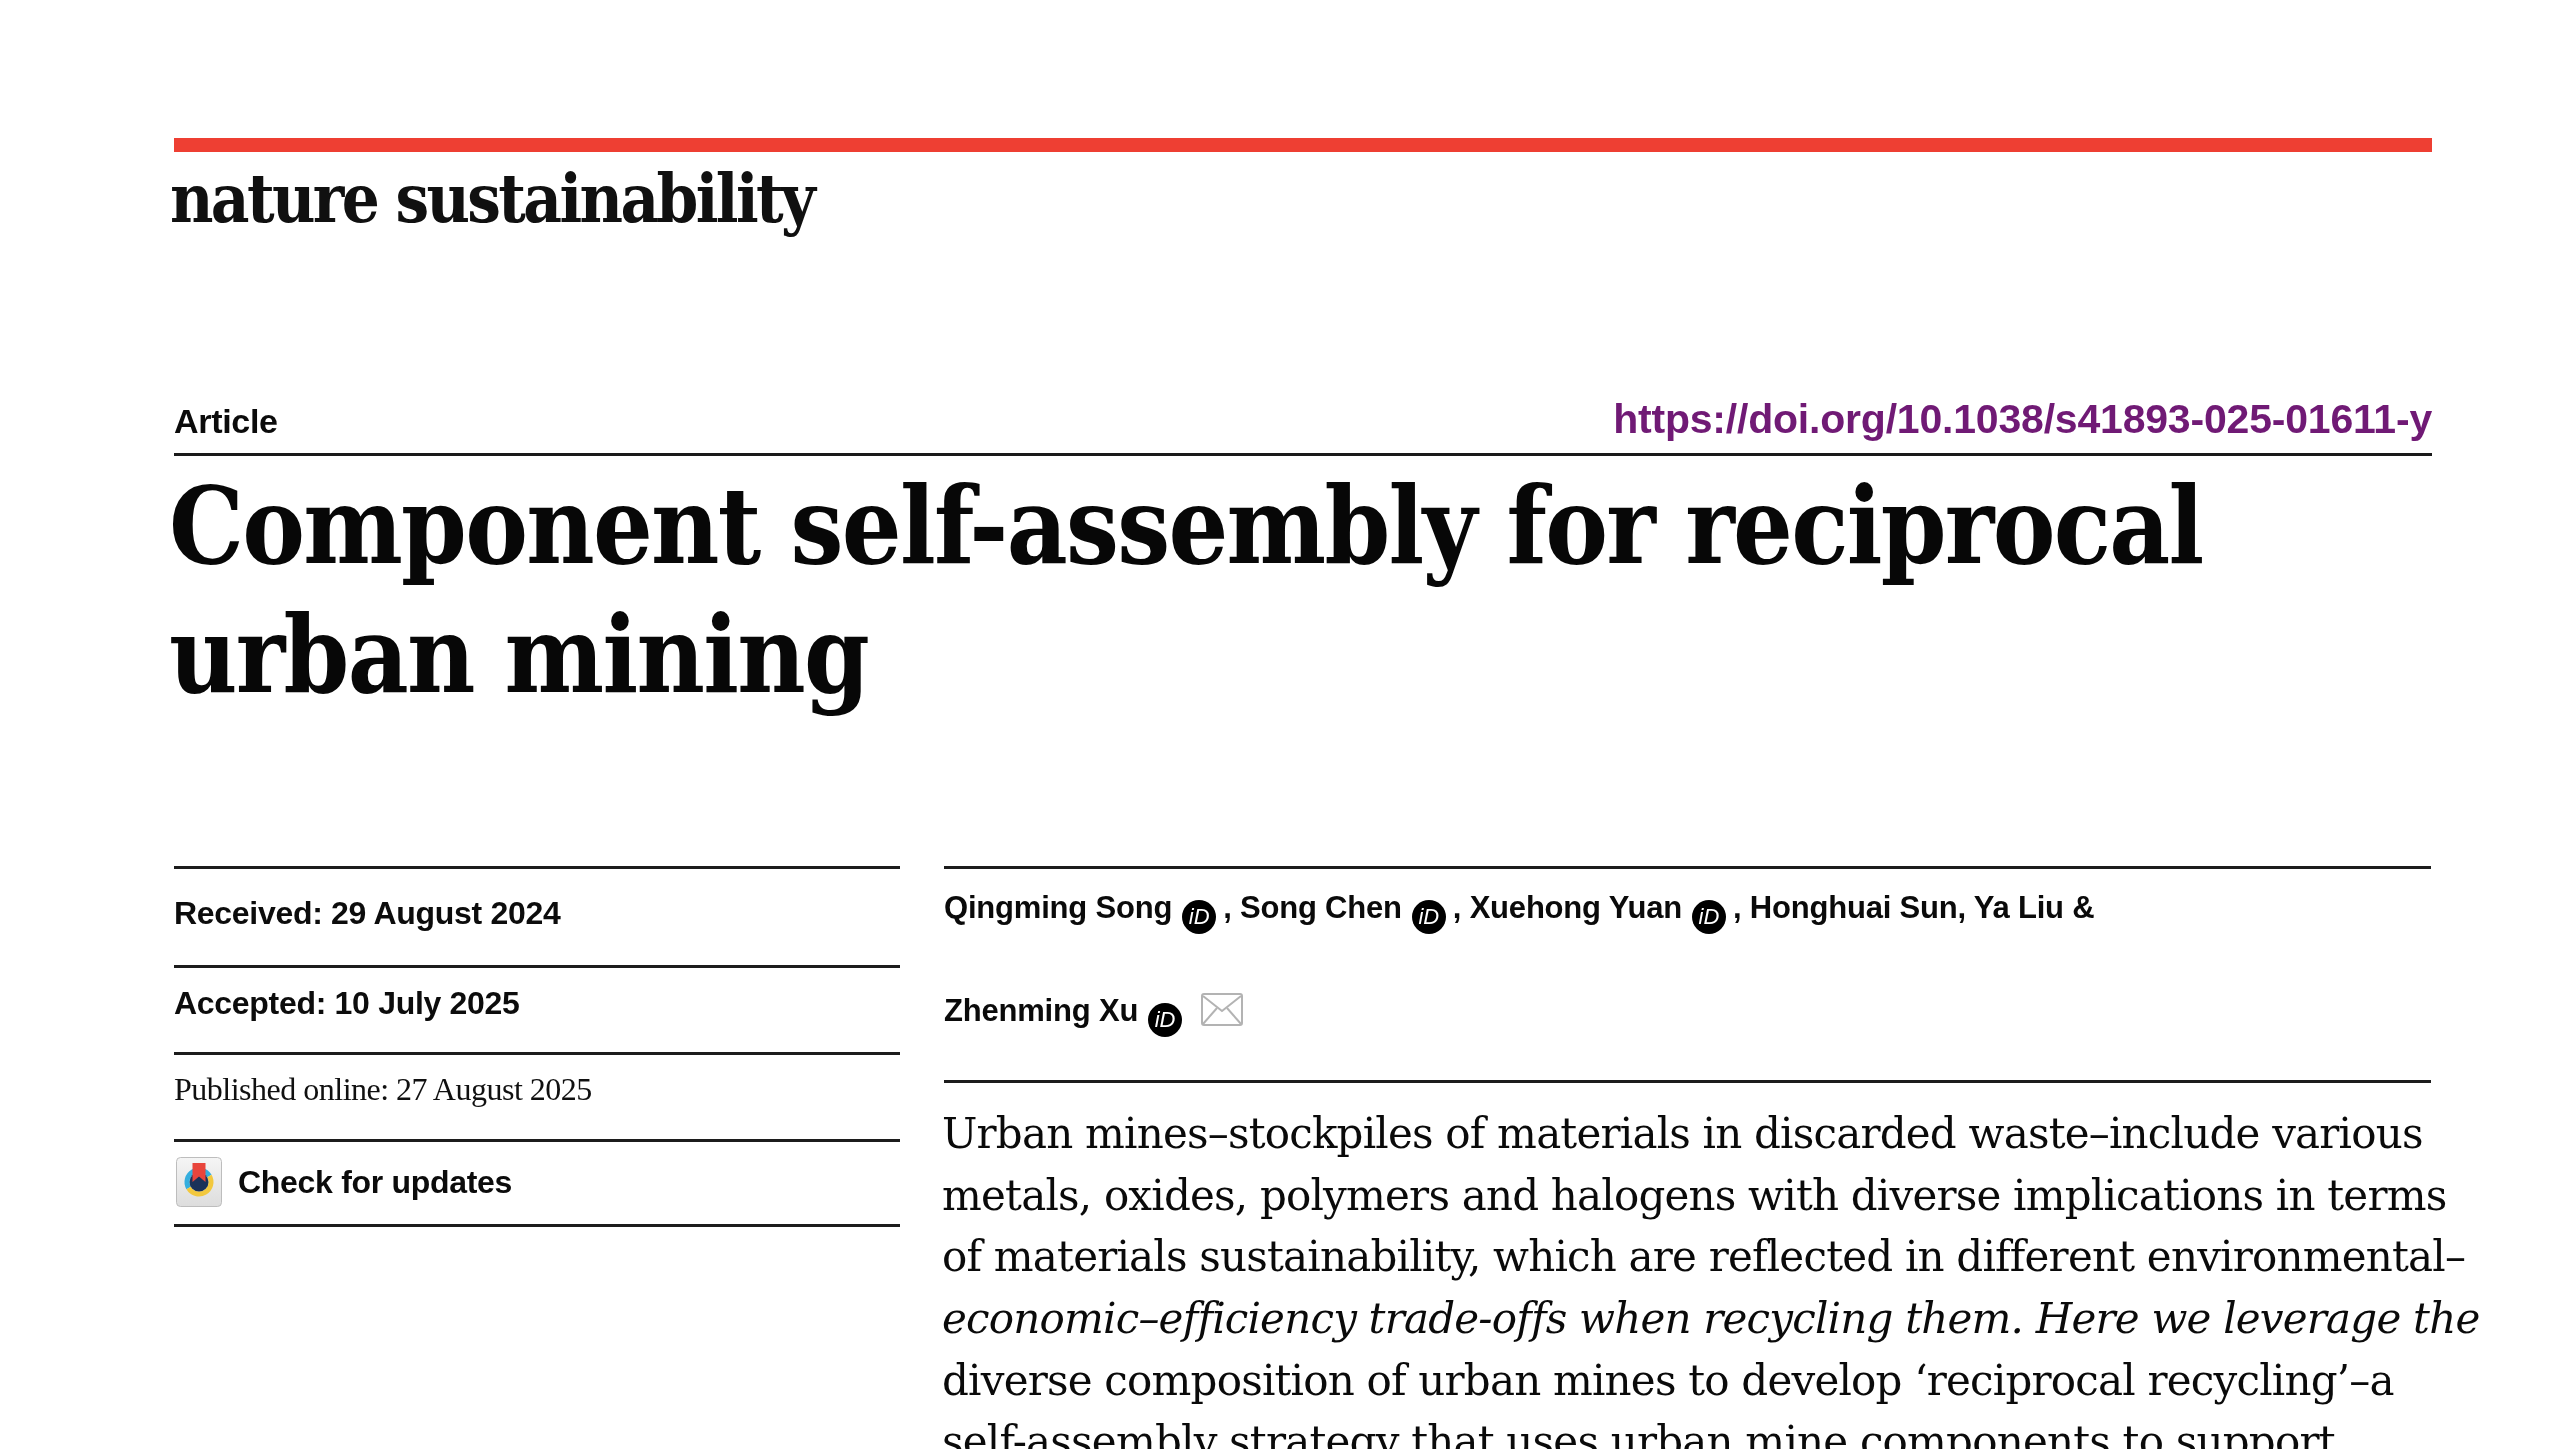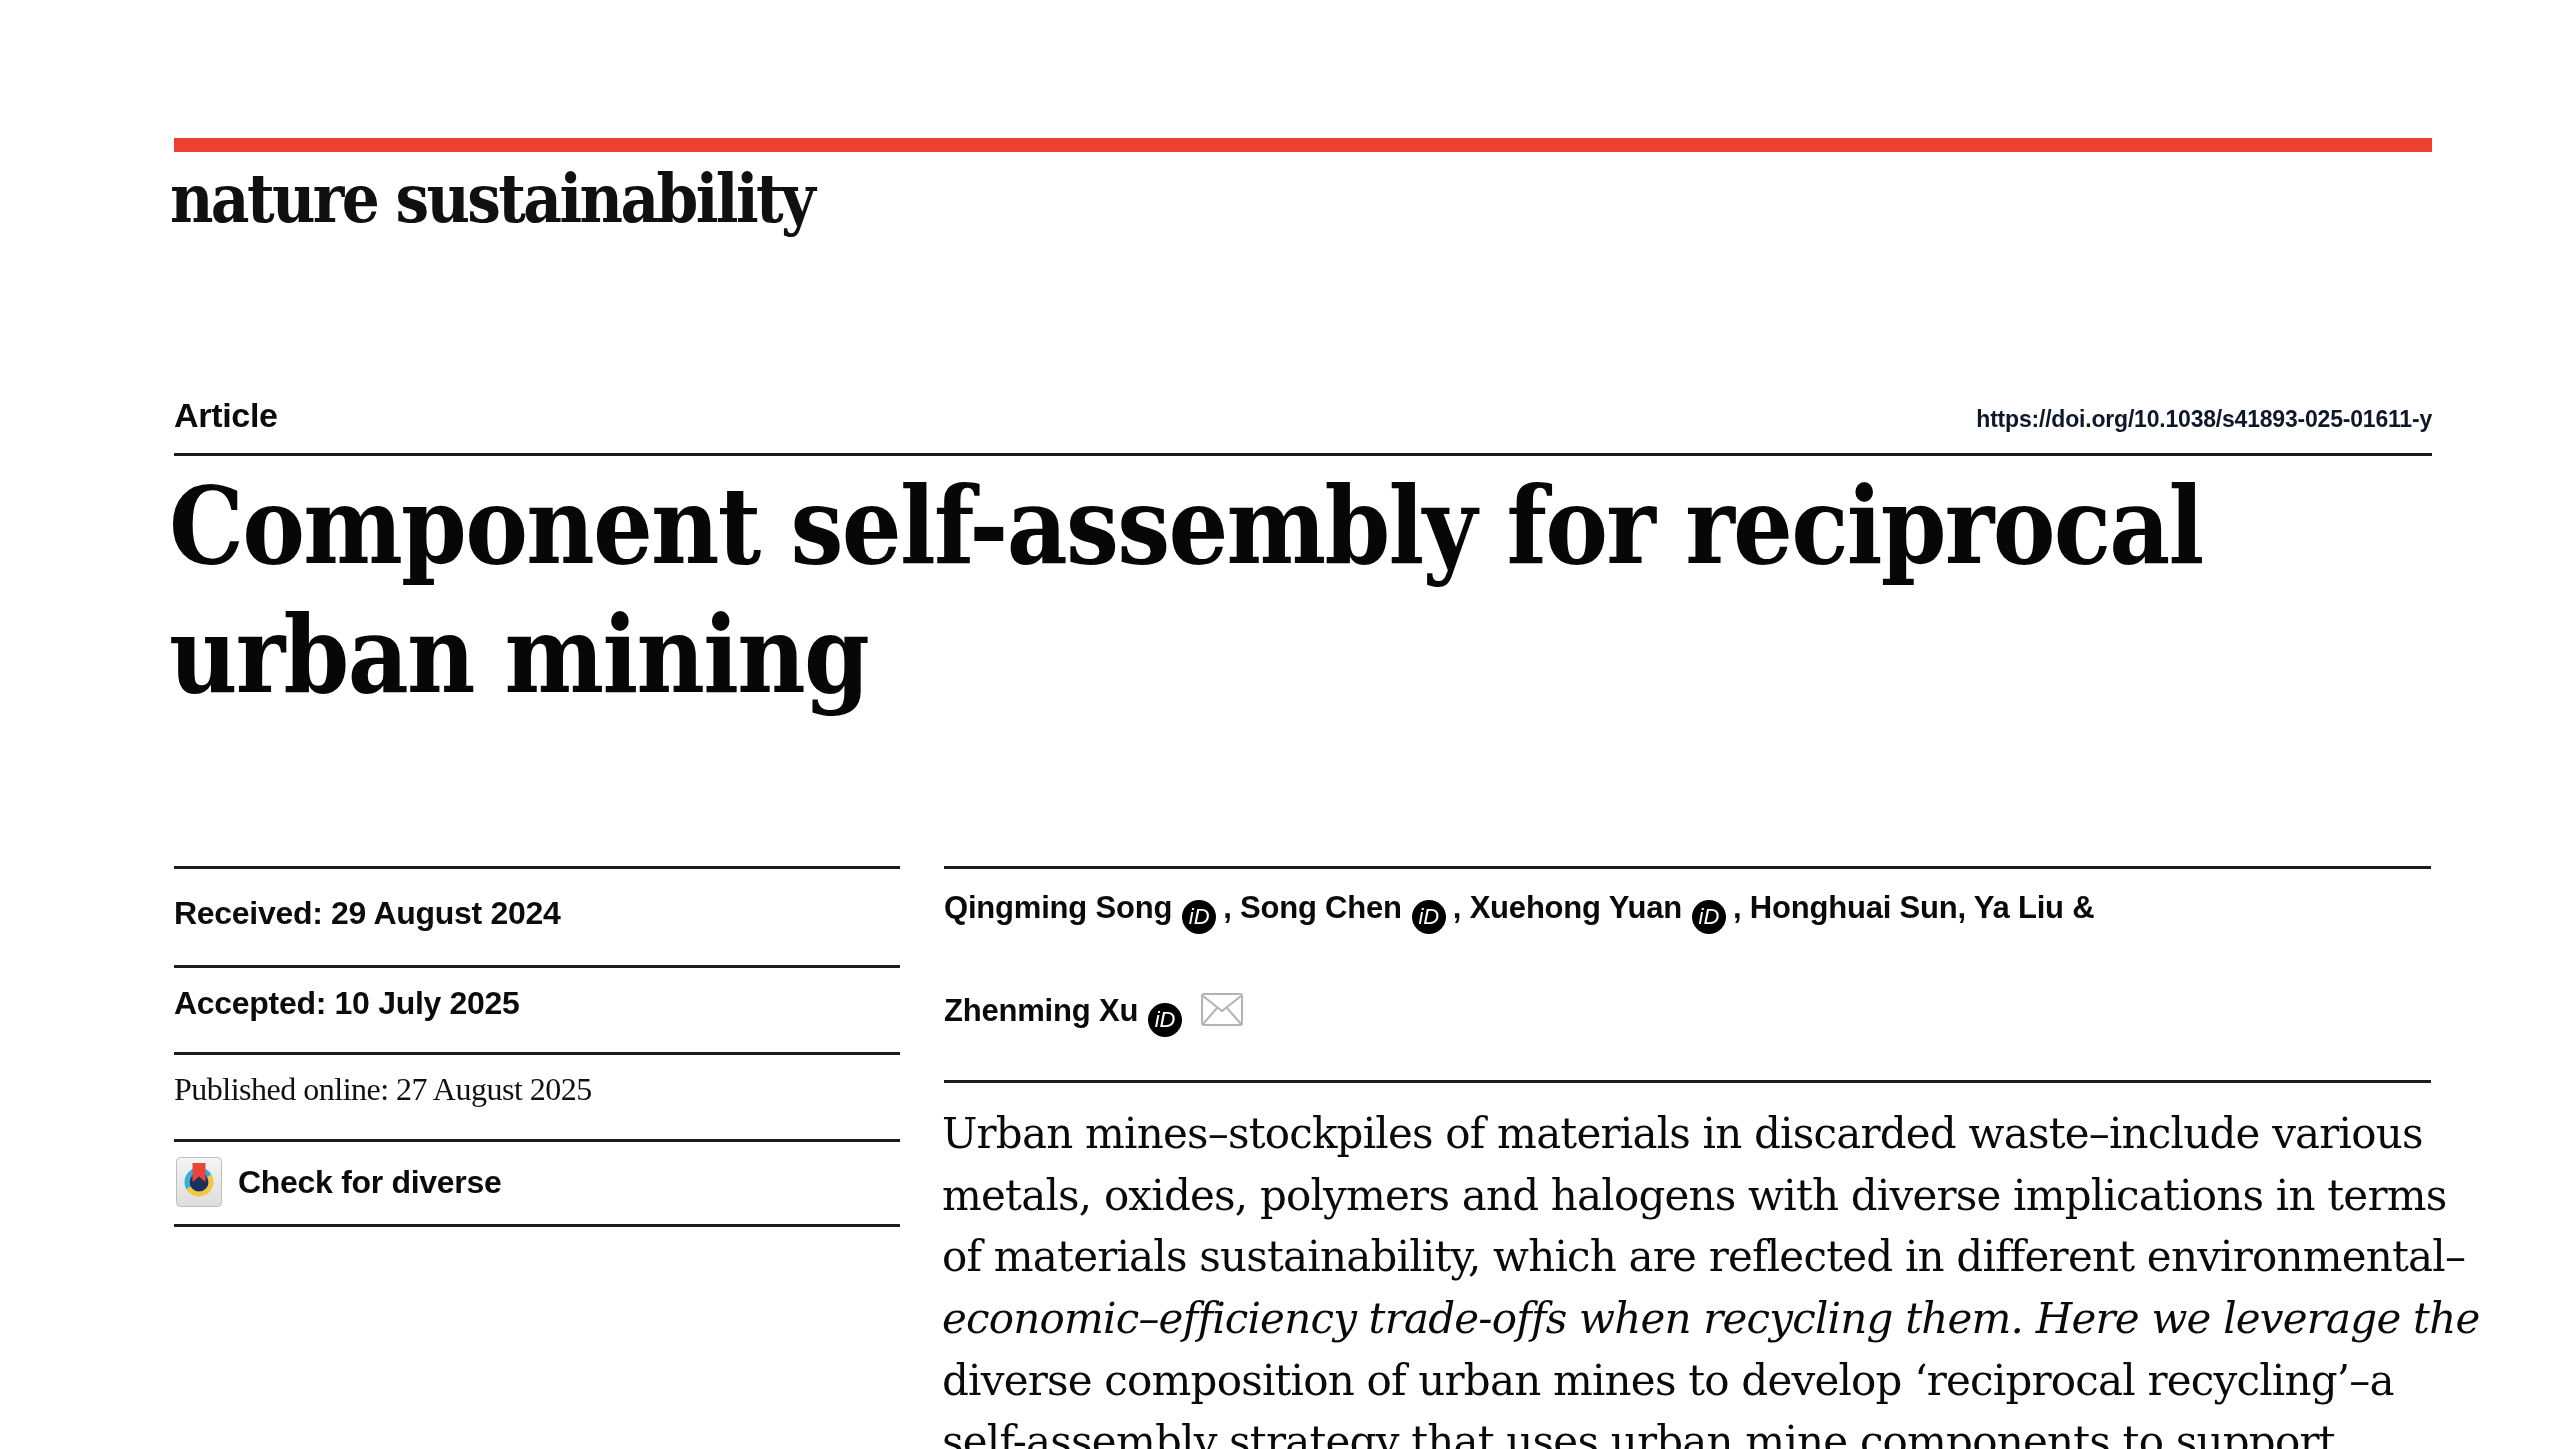--- a/index.html
+++ b/index.html
@@ -22,21 +22,21 @@
     font-family:"DejaVu Serif",serif;
     font-weight:700;font-size:68px;line-height:1.1;
     letter-spacing:-3px;color:#101010;
     transform:scaleX(0.88);transform-origin:left top;
     white-space:nowrap;
   }
 
   
   #article-row{left:174px;top:396px;width:2258px;display:flex;justify-content:space-between;align-items:baseline;}
   #article-label{font-weight:700;font-size:34px;color:#0b0b0b;letter-spacing:-0.3px;}
-  #doi-link{font-weight:700;font-size:23px;color:#0f172a;text-decoration:none;letter-spacing:-0.2px;}
+  #doi-link{font-weight:700;font-size:41px;color:#701a75;text-decoration:none;letter-spacing:-0.2px;}
   #header-rule{left:174px;top:453px;width:2258px;height:3px;background:#1a1a1a;}
 
   
   #article-title{
     left:169px;top:461px;
     font-family:"DejaVu Serif",serif;
     font-weight:700;font-size:107px;line-height:129px;
     letter-spacing:-2px;color:#070707;
     transform:scaleX(0.88);transform-origin:left top;
     white-space:nowrap;
@@ -111,21 +111,21 @@
           <stop offset="0" stop-color="#f5f5f5"></stop>
             <stop offset="1" stop-color="#dddddd"></stop>
         </linearGradient>
       </defs>
       <rect x="0.5" y="0.5" width="45" height="49" rx="4" fill="url(#cmbg)" stroke="#bdbdbd" stroke-width="1"></rect>
       <path d="M12.6,31 A12,12 0 1 1 33.4,19" fill="none" stroke="#35aede" stroke-width="5"></path>
       <path d="M33.4,19 A12,12 0 0 1 12.6,31" fill="none" stroke="#f2c83e" stroke-width="5"></path>
       <circle cx="23" cy="25" r="9.5" fill="#1b3159"></circle>
       <path d="M16.5,6 L29.5,6 L29.5,25 L23,19.5 L16.5,25 Z" fill="#e8453c"></path>
     </svg>
-    <span id="check-label">Check for diverse</span>
+    <span id="check-label">Check for updates</span>
   </div>
 
   <div class="abs rule rule-right" style="top:866px;"></div>
 
   <div class="abs authors-line" id="authors-line-1">
     <span>Qingming Song</span><span class="orcid">iD</span><span>, </span><span>Song Chen</span><span class="orcid">iD</span><span>, </span><span>Xuehong Yuan</span><span class="orcid">iD</span><span>, </span><span>Honghuai Sun</span><span>, </span><span>Ya Liu</span><span> &amp;</span>
   </div>
 
   <div class="abs authors-line" id="authors-line-2">
     <span>Zhenming Xu</span><span class="orcid">iD</span><svg class="envelope" width="42" height="33" viewBox="0 0 42 33">

